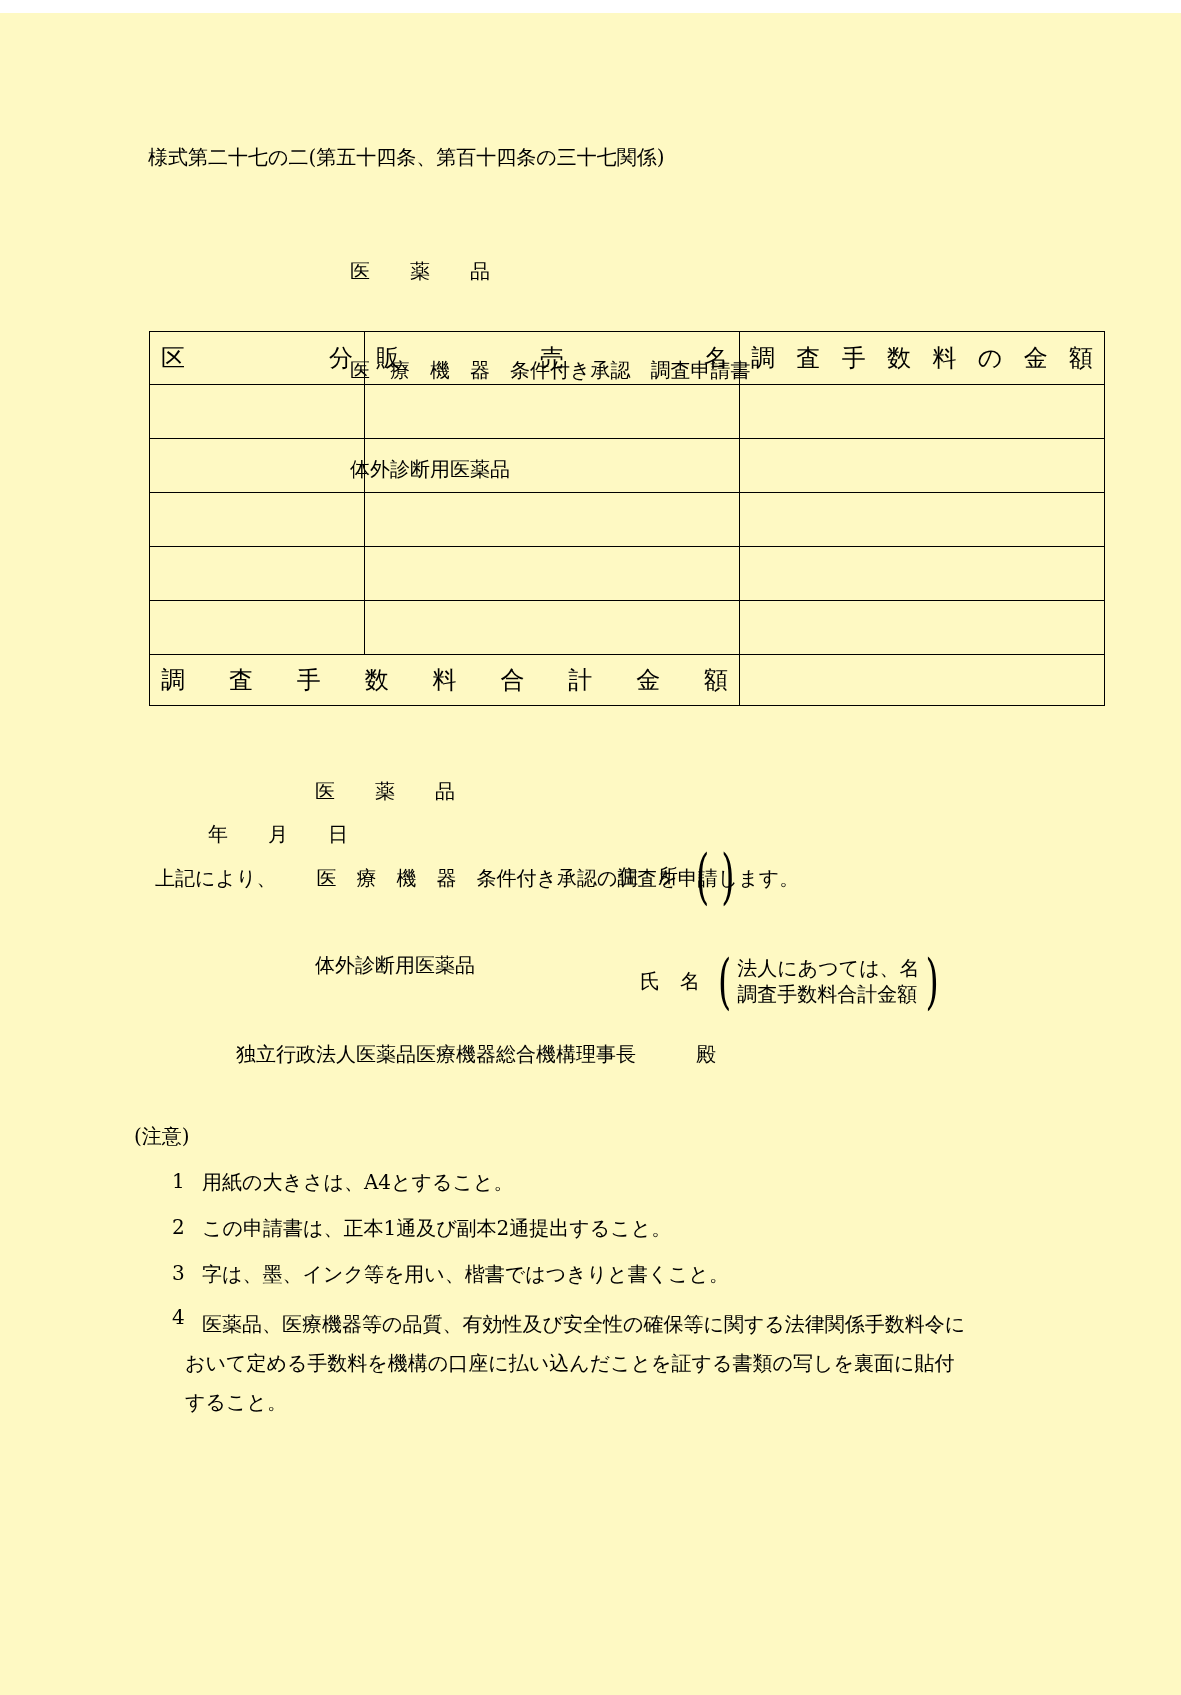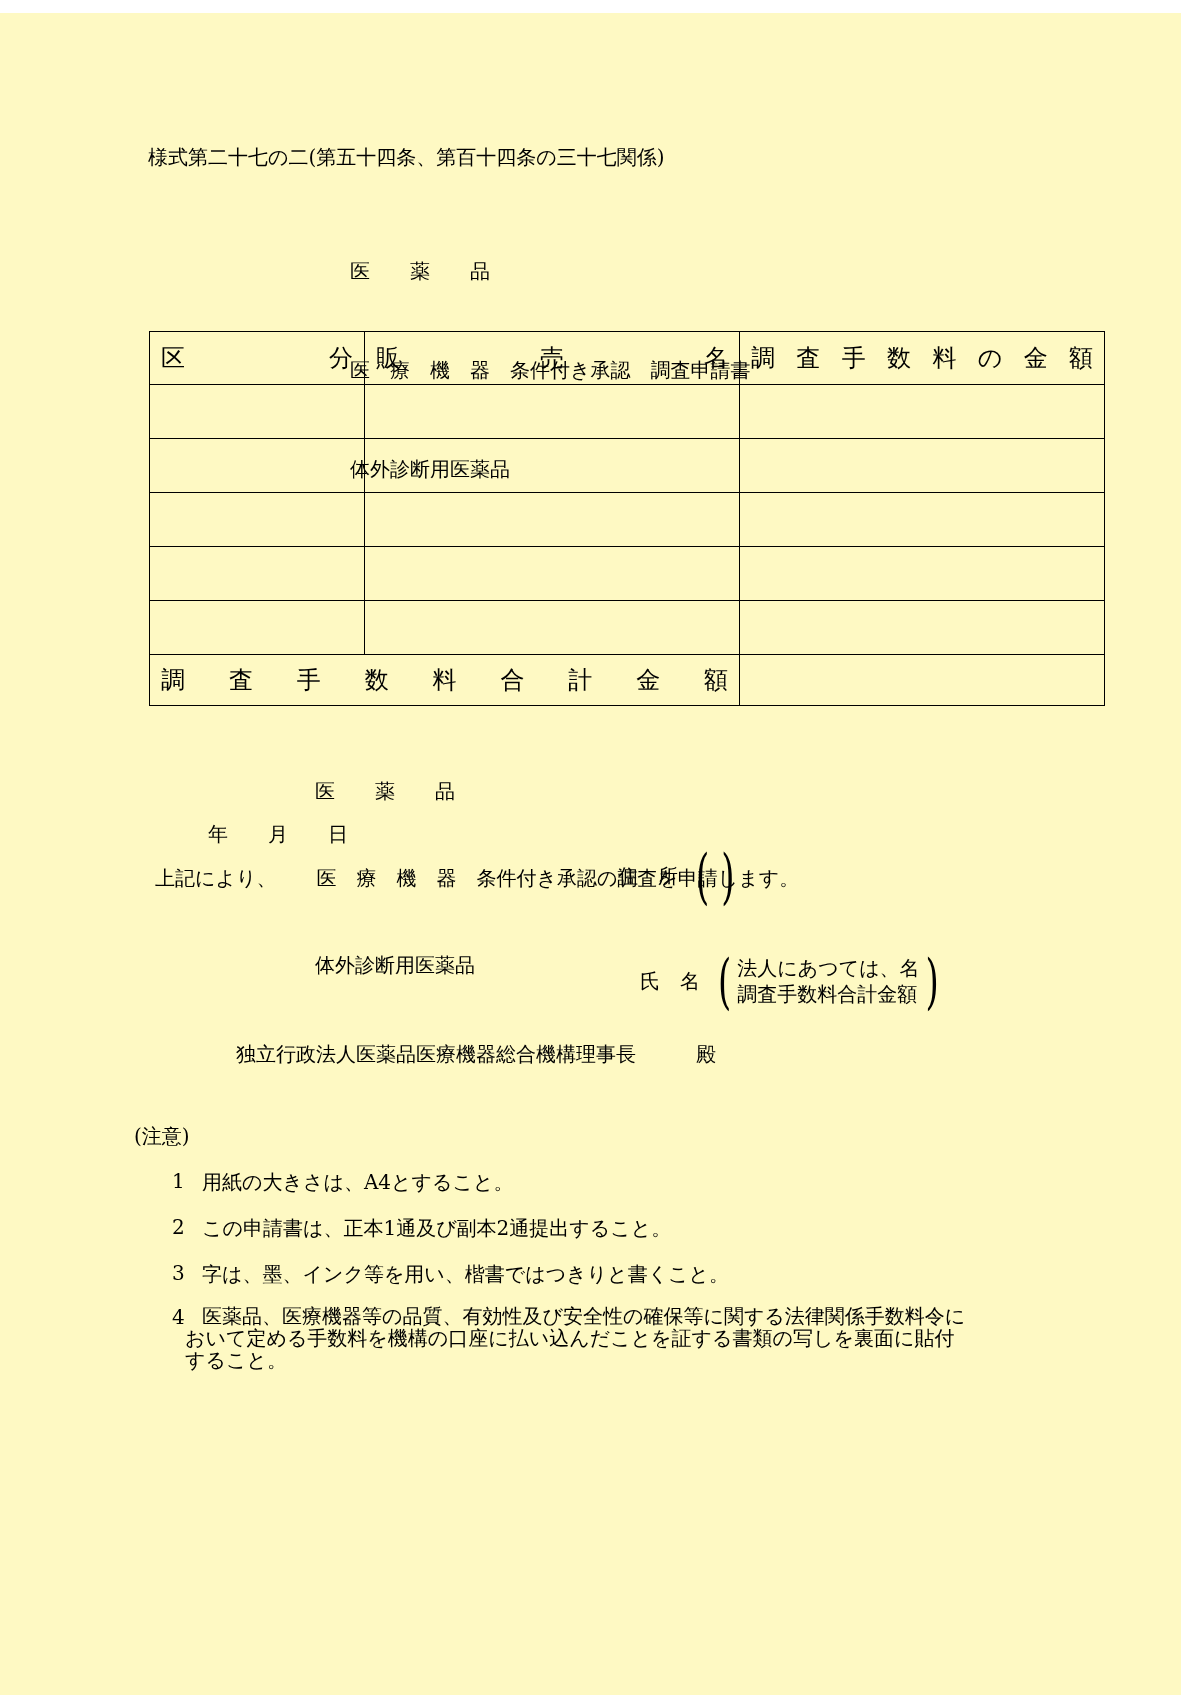--- a/index.html
+++ b/index.html
@@ -73,21 +73,21 @@
   .note .txt { white-space:pre; }
   .note-1 { top:1156px; }
   .note-2 { top:1202px; }
   .note-3 { top:1248px; }
   .note-4 { top:1292px; }
   .note-4 .num { width:13px; }
   .note-4 .txt {
     white-space:normal;
     width:784px;
     text-indent:17px;
-    line-height:22px;
+    line-height:39px;
   }
 </style>
 </head>
 <body>
 
 <div class="page">
 
   <div class="abs title">様式第二十七の二(第五十四条、第百十四条の三十七関係)</div>
 
   <div class="abs heading">

